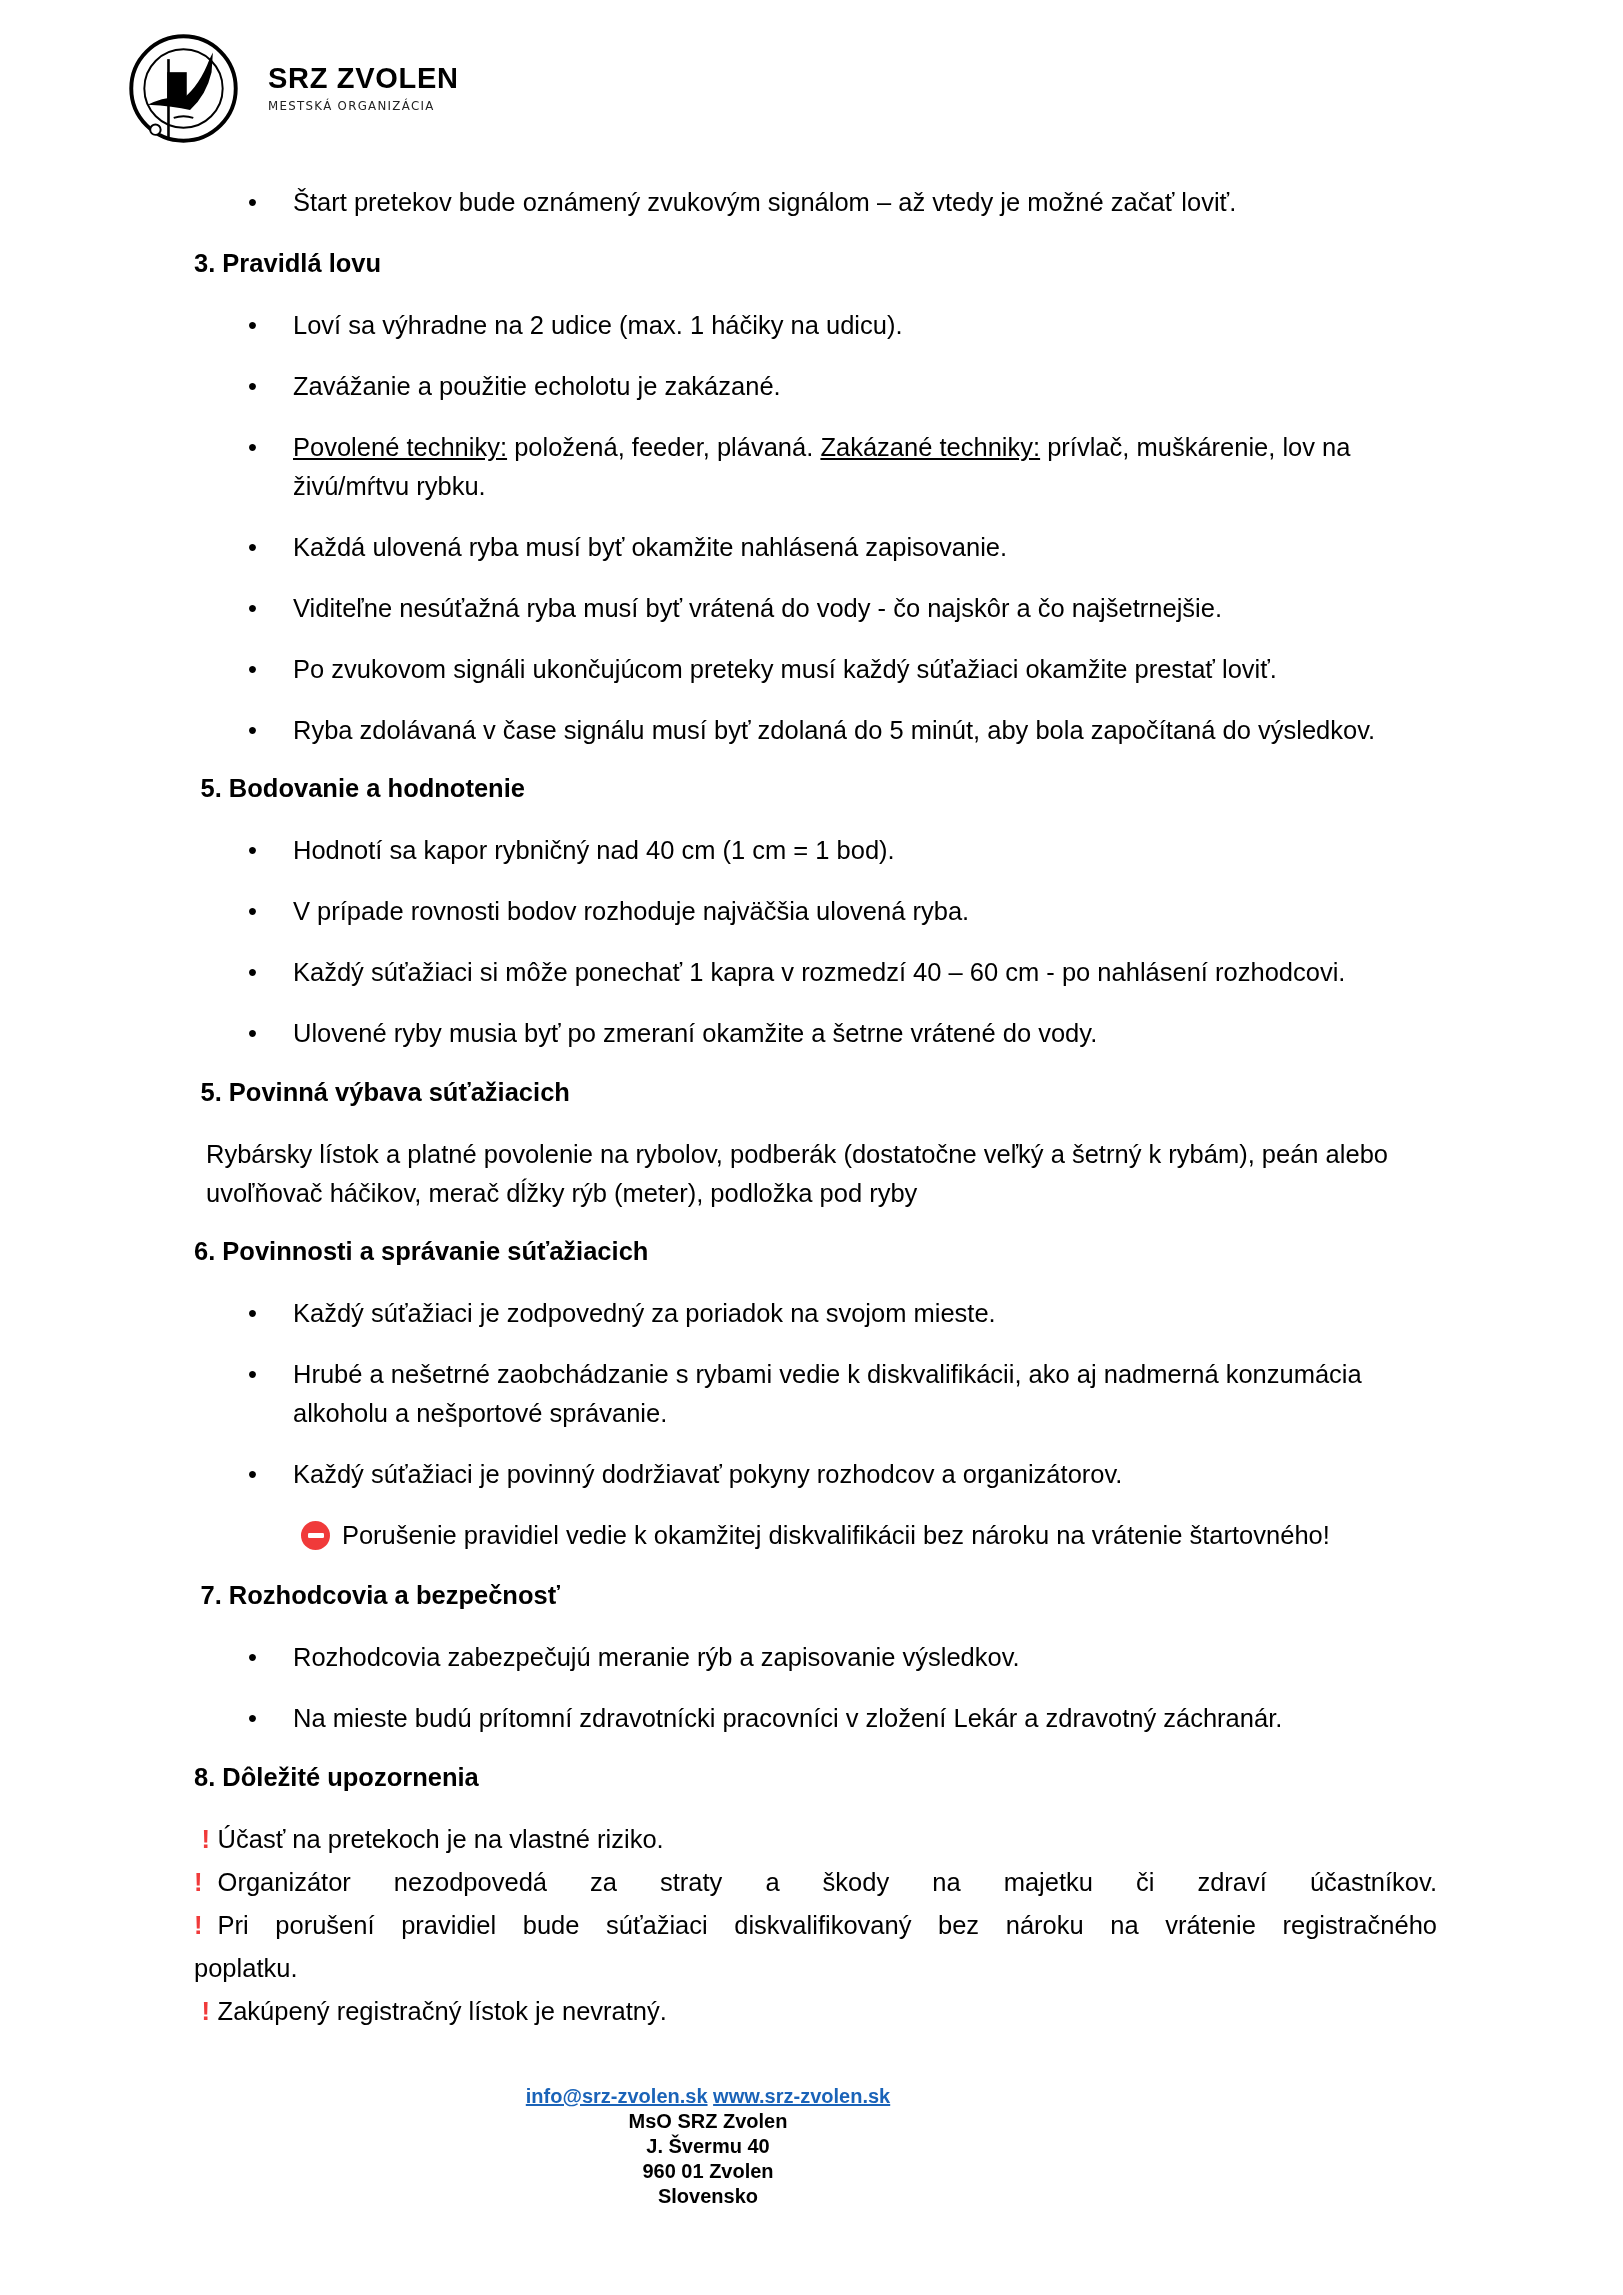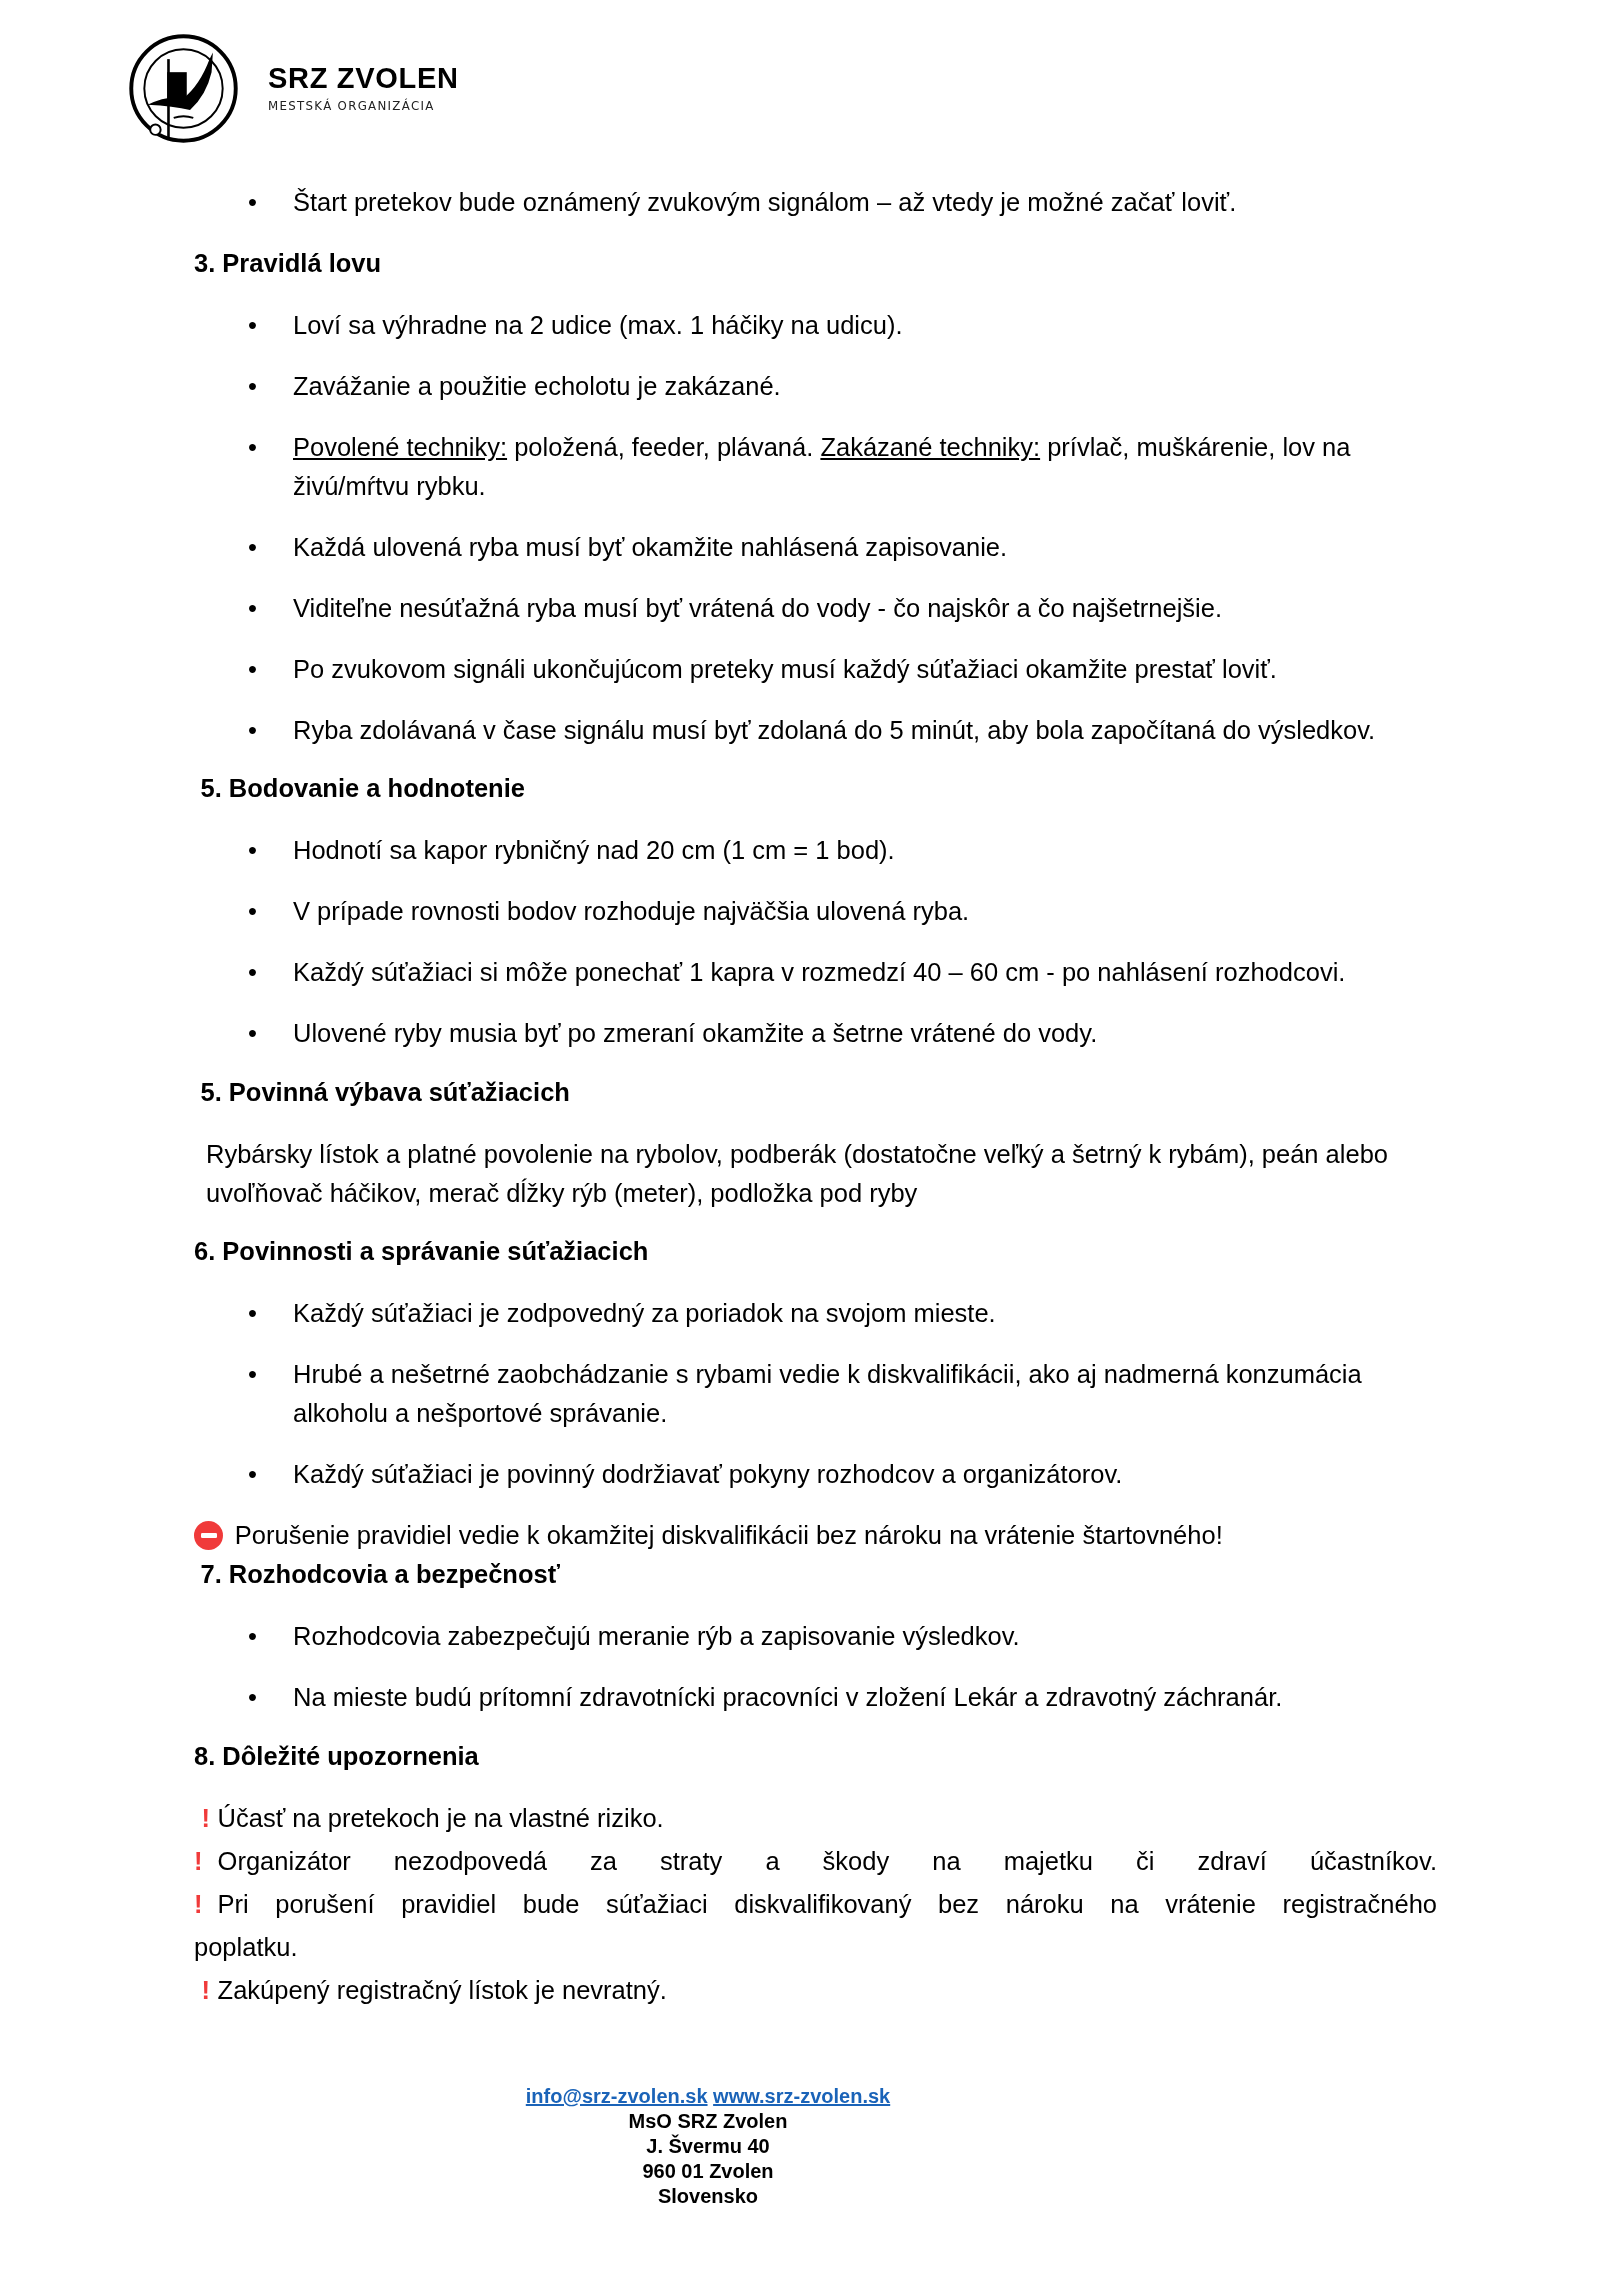--- a/index.html
+++ b/index.html
@@ -58,36 +58,36 @@
     <li style="margin-bottom:22px;"><span class="bullet">•</span><span>Zavážanie a použitie echolotu je zakázané.</span></li>
     <li style="margin-bottom:22px;"><span class="bullet">•</span><span class="u">Povolené techniky:</span><span> položená, feeder, plávaná. </span><span class="u">Zakázané techniky:</span><span> prívlač, muškárenie, lov na živú/mŕtvu rybku.</span></li>
     <li style="margin-bottom:22px;"><span class="bullet">•</span><span>Každá ulovená ryba musí byť okamžite nahlásená zapisovanie.</span></li>
     <li style="margin-bottom:22px;"><span class="bullet">•</span><span>Viditeľne nesúťažná ryba musí byť vrátená do vody - čo najskôr a čo najšetrnejšie.</span></li>
     <li style="margin-bottom:22px;"><span class="bullet">•</span><span>Po zvukovom signáli ukončujúcom preteky musí každý súťažiaci okamžite prestať loviť.</span></li>
     <li style="margin-bottom:19.6px;"><span class="bullet">•</span><span>Ryba zdolávaná v čase signálu musí byť zdolaná do 5 minút, aby bola započítaná do výsledkov.</span></li>
   </ul>
 
   <p class="h" style="margin-bottom:23px; padding-left:6.5px;">5. Bodovanie a hodnotenie</p>
   <ul>
-    <li style="margin-bottom:22px;"><span class="bullet">•</span><span>Hodnotí sa kapor rybničný nad 20 cm (1 cm = 1 bod).</span></li>
+    <li style="margin-bottom:22px;"><span class="bullet">•</span><span>Hodnotí sa kapor rybničný nad 40 cm (1 cm = 1 bod).</span></li>
     <li style="margin-bottom:22px;"><span class="bullet">•</span><span>V prípade rovnosti bodov rozhoduje najväčšia ulovená ryba.</span></li>
     <li style="margin-bottom:22px;"><span class="bullet">•</span><span>Každý súťažiaci si môže ponechať 1 kapra v rozmedzí 40 – 60 cm - po nahlásení rozhodcovi.</span></li>
     <li style="margin-bottom:19.6px;"><span class="bullet">•</span><span>Ulovené ryby musia byť po zmeraní okamžite a šetrne vrátené do vody.</span></li>
   </ul>
 
   <p class="h" style="margin-bottom:23px; padding-left:6.5px;">5. Povinná výbava súťažiacich</p>
   <p class="para" style="margin-bottom:19.6px; width:1230px;">Rybársky lístok a platné povolenie na rybolov, podberák (dostatočne veľký a šetrný k rybám), peán alebo uvoľňovač háčikov, merač dĺžky rýb (meter), podložka pod ryby</p>
 
   <p class="h" style="margin-bottom:23px;">6. Povinnosti a správanie súťažiacich</p>
   <ul>
     <li style="margin-bottom:22px;"><span class="bullet">•</span><span>Každý súťažiaci je zodpovedný za poriadok na svojom mieste.</span></li>
     <li style="margin-bottom:22px;"><span class="bullet">•</span><span>Hrubé a nešetrné zaobchádzanie s rybami vedie k diskvalifikácii, ako aj nadmerná konzumácia alkoholu a nešportové správanie.</span></li>
     <li style="margin-bottom:22px;"><span class="bullet">•</span><span>Každý súťažiaci je povinný dodržiavať pokyny rozhodcov a organizátorov.</span></li>
   </ul>
-  <div class="warn-line" style="">
+  <div class="warn-line" style="margin-bottom:21px;justify-content:center;">
     <span class="stop-icon"></span>
     <span>Porušenie pravidiel vedie k okamžitej diskvalifikácii bez nároku na vrátenie štartovného!</span>
   </div>
 
   <p class="h" style="margin-bottom:23px; padding-left:6.5px;">7. Rozhodcovia a bezpečnosť</p>
   <ul>
     <li style="margin-bottom:22px;"><span class="bullet">•</span><span>Rozhodcovia zabezpečujú meranie rýb a zapisovanie výsledkov.</span></li>
     <li style="margin-bottom:19.6px;"><span class="bullet">•</span><span>Na mieste budú prítomní zdravotnícki pracovníci v zložení Lekár a zdravotný záchranár.</span></li>
   </ul>
 

